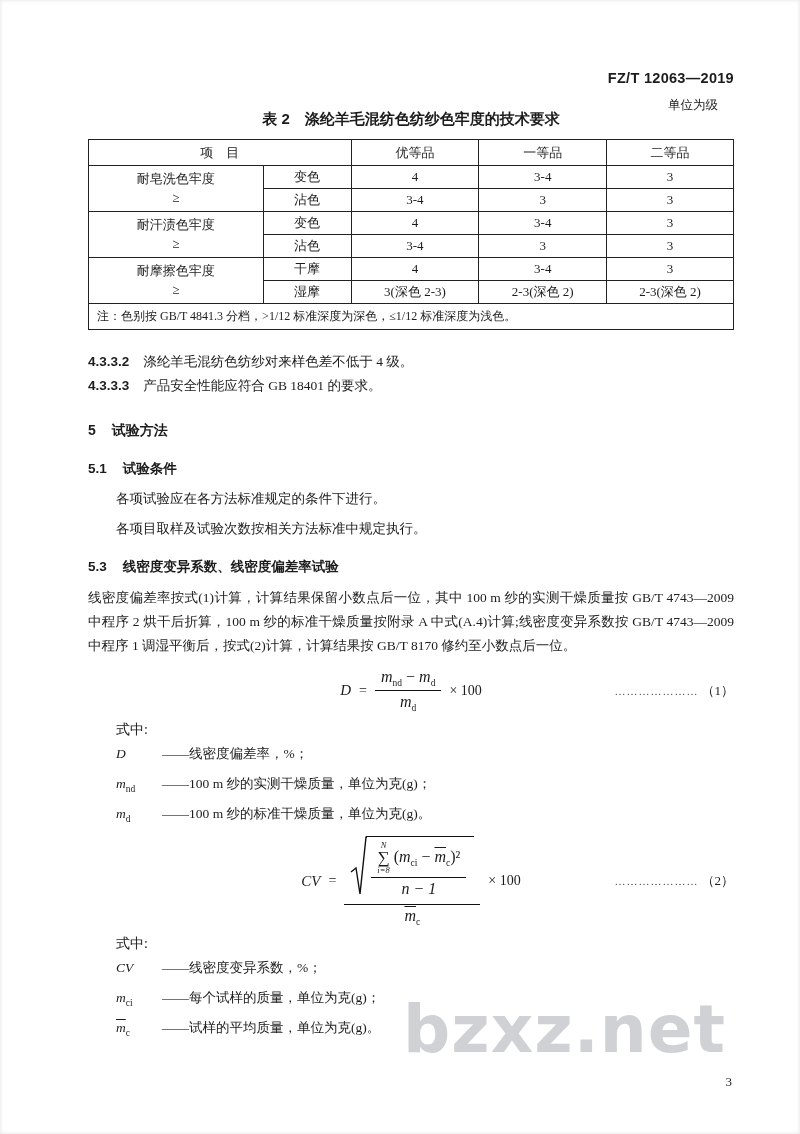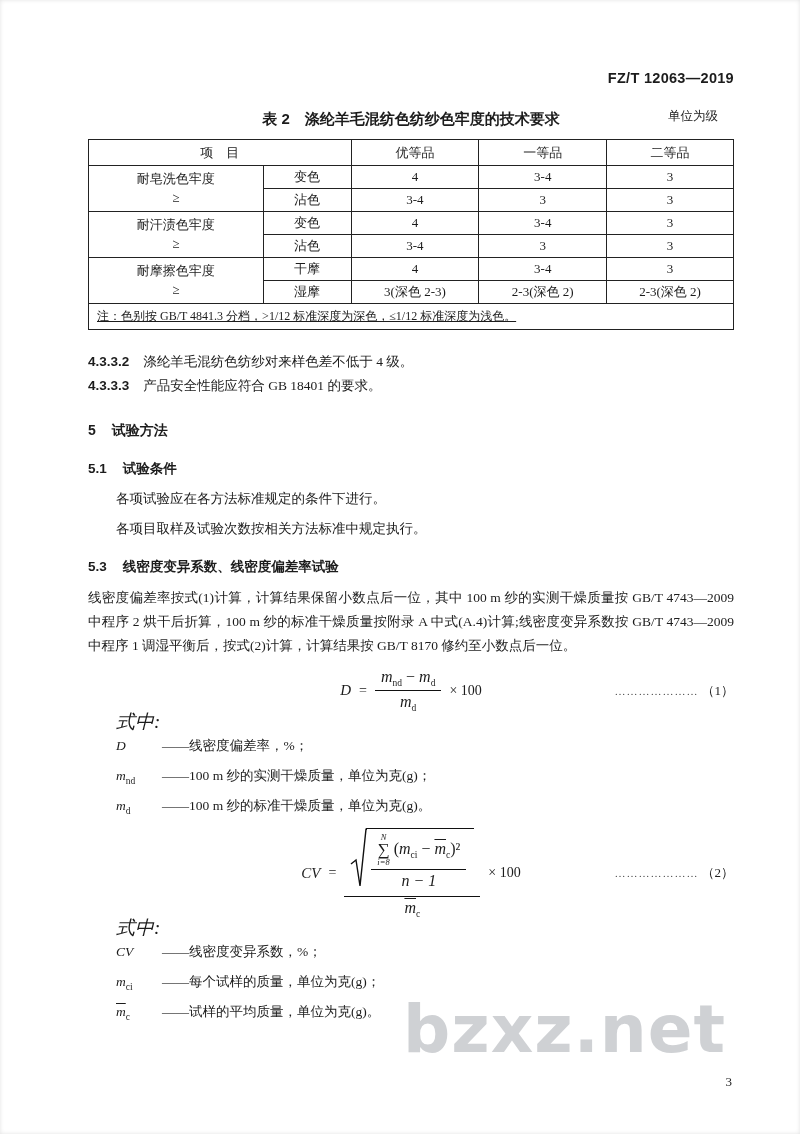--- a/index.html
+++ b/index.html
@@ -4,28 +4,28 @@
 <style>
   * { margin:0; padding:0; box-sizing:border-box; }
   html,body { background:#e9e9e9; }
   body { width:800px; height:1134px; font-family:"Liberation Serif", serif; color:#1c1c1c; }
   .page { position:relative; width:800px; height:1134px; background:#ffffff; padding:70px 66px 4px 88px; overflow:hidden; box-shadow:inset 0 0 4px rgba(0,0,0,0.12); }
 
   .doc-number { text-align:right; font-family:"Liberation Sans", sans-serif; font-weight:bold; font-size:14.5px; letter-spacing:0.3px; }
 
   .caption-row { position:relative; margin-top:24px; text-align:center; }
   .caption { font-family:"Liberation Sans", sans-serif; font-weight:bold; font-size:15px;text-align:center; }
-  .unit-note { position:absolute; right:16px; bottom:4px; font-size:12.5px; }
+  .unit-note { position:absolute; right:16px; bottom:15px; font-size:12.5px; }
 
   table.spec { width:100%; border-collapse:collapse; margin-top:10px; font-size:13px; border:1.6px solid #111; }
   table.spec th, table.spec td { border:1px solid #222; text-align:center; vertical-align:middle; font-weight:normal; padding:1px 4px; }
   .th-row th { height:26px; font-family:"Liberation Sans", sans-serif;margin-top:45px; }
   .data-row td { height:23px; }
   .group-cell div { line-height:1.45; }
-  .note-cell { text-align:left !important; font-size:12px; padding:4px 8px !important; height:24px;text-decoration:underline; }
+  .note-cell { text-align:left !important; font-size:12px; padding:4px 8px !important; height:24px; }
 
   .clauses { margin-top:20px; }
   .clause { font-size:13.5px; line-height:24px; }
   .clause-num { font-family:"Liberation Sans", sans-serif; font-weight:bold; margin-right:14px; }
 
   .sec-heading { margin-top:24px; font-family:"Liberation Sans", sans-serif; font-weight:bold; font-size:14px; }
   .sub-heading { margin-top:20px; font-family:"Liberation Sans", sans-serif; font-weight:bold; font-size:13.5px; }
   .sec-num { margin-right:16px; }
   .body-text { margin-top:12px; padding-left:28px; font-size:13.5px; line-height:18px; }
   .para { margin-top:10px; font-size:13.5px; line-height:24px; text-align:justify; }
@@ -46,21 +46,21 @@
   .bar { text-decoration:overline; }
 
   .sigma-wrap { display:inline-flex; flex-direction:column; align-items:center; line-height:1; margin-right:4px; vertical-align:middle; }
   .sigma-sup, .sigma-sub { font-size:8.5px; font-style:italic; }
   .sigma { font-size:17px; font-style:normal; }
   .sqrt { display:inline-flex; align-items:flex-start; }
   .radical-svg { margin-top:0; }
   .radicand { border-top:1.3px solid #111; padding:4px 8px 0 5px; margin-left:-1px; }
   .term { white-space:nowrap; }
 
-  .where-intro { padding-left:28px; font-size:19px; line-height:17px;font-style:italic; }
+  .where-intro { margin-top:8px; padding-left:28px; font-size:14px; line-height:17px; }
   .where-item { padding-left:28px; margin-top:7px; font-size:13.5px; display:flex; align-items:baseline; line-height:17px; }
   .where-sym { display:inline-block; min-width:46px; font-style:italic; white-space:nowrap; }
   .where-sym sub { font-style:normal; }
 
   .watermark { position:absolute; right:74px; bottom:66px; font-family:"DejaVu Sans", sans-serif; font-weight:bold; font-size:66px; color:rgba(140,146,152,0.42); letter-spacing:1px; pointer-events:none; z-index:5; }
   .page-num { position:absolute; right:68px; bottom:44px; font-size:13px; }
 </style>
 </head>
 <body>
 

